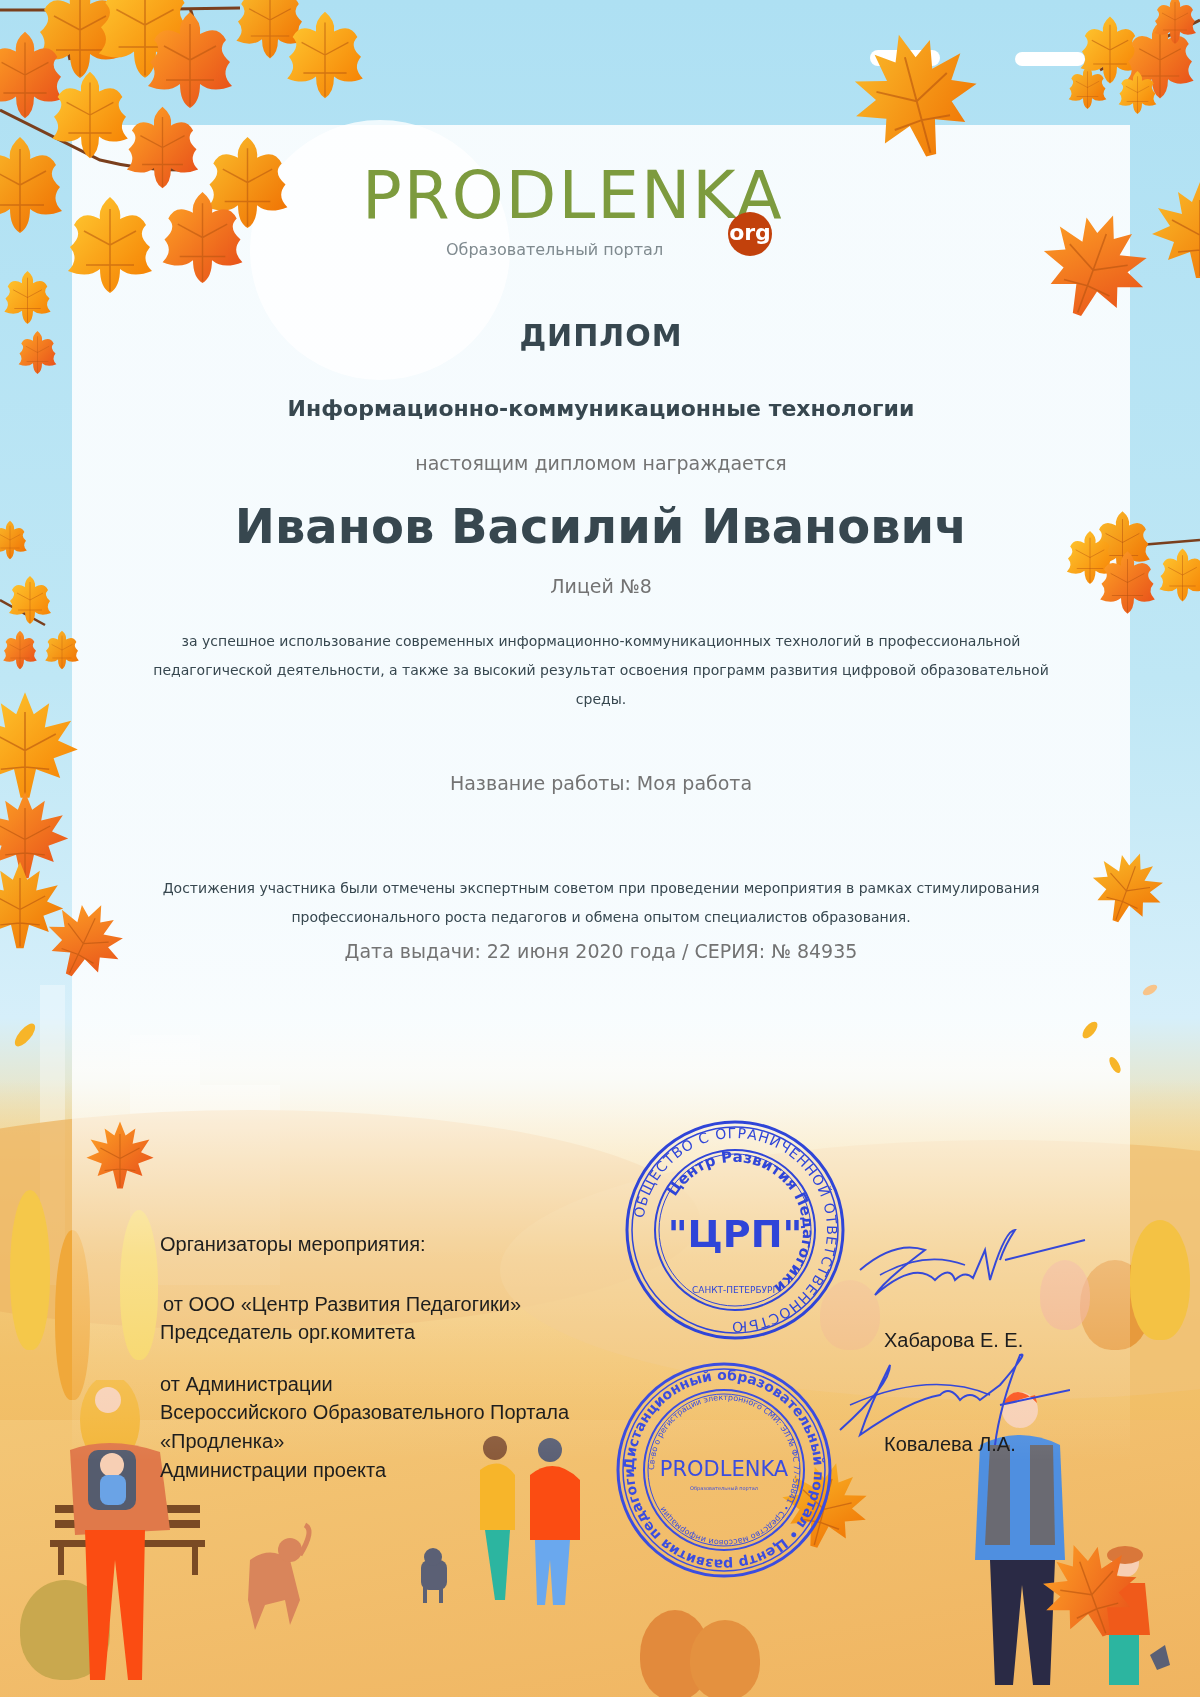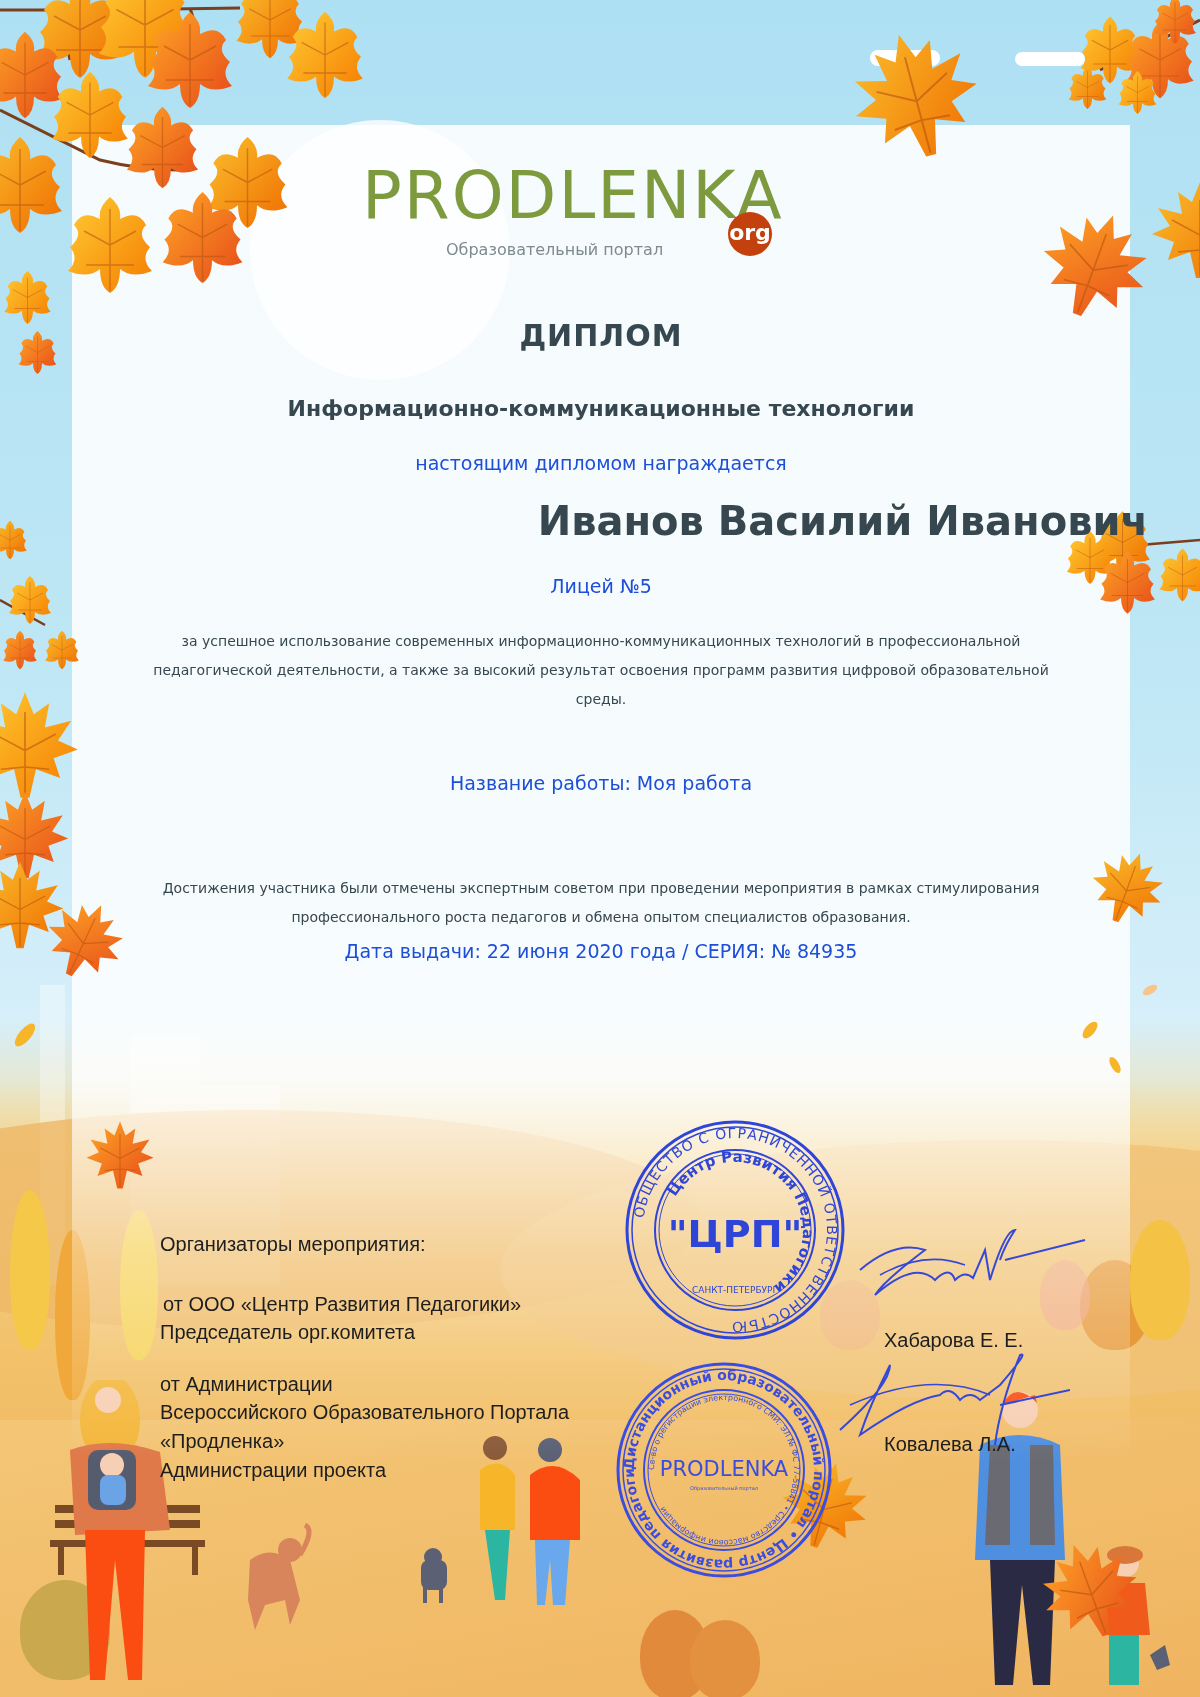--- a/index.html
+++ b/index.html
@@ -28,23 +28,23 @@
   .logo-word { position: absolute; left: 0; top: 0; font-family: "DejaVu Sans", sans-serif; font-size: 66px;
                letter-spacing: 2px; color: #7d9b3e; font-weight: normal; line-height: 76px; }
   .logo-sub { position: absolute; left: 84px; top: 82px; font-size: 16px; color: #7f8a8f; }
   .logo-org { position: absolute; left: 366px; top: 54px; width: 44px; height: 44px; border-radius: 50%;
               background: #c2410c; color: #fff; font-size: 22px; line-height: 42px; text-align: center; font-weight: bold; }
 
   .title { position: absolute; left: 0; width: 1058px; top: 318px; text-align: center;
            font-size: 30px; font-weight: bold; letter-spacing: 1px; }
   .subtitle { position: absolute; left: 0; width: 1058px; top: 396px; text-align: center;
               font-size: 22px; font-weight: bold; }
-  .line { position: absolute; left: 0; width: 1058px; text-align: center; font-size: 19px; color: #1d4ed8; }
-  .name { position: absolute; left: 18px; width: 1058px; top: 498px; text-align: right;
-          font-size: 40px; font-weight: bold; }
+  .line { position: absolute; left: 0; width: 1058px; text-align: center; font-size: 19px; color: #737373; }
+  .name { position: absolute; left: 0; width: 1058px; top: 498px; text-align: center;
+          font-size: 48px; font-weight: bold; }
   .para { position: absolute; left: 80px; width: 898px; text-align: center; font-size: 14px; line-height: 29px; color: #37474f; }
 
   .org { position: absolute; font-family: "Liberation Sans", sans-serif; font-size: 20px; color: #1e1e1e; line-height: 29px; }
   svg text { font-family: "DejaVu Sans", sans-serif; }
 </style>
 </head>
 <body>
 
 <div class="bg-sky"></div>
 <div class="cloud" style="left:870px;top:50px;width:70px;height:16px;"></div>
@@ -219,21 +219,21 @@
   <div class="logo">
     <div class="logo-word">PRODLENKA</div>
     <div class="logo-org">org</div>
     <div class="logo-sub">Образовательный портал</div>
   </div>
 
   <div class="title">ДИПЛОМ</div>
   <div class="subtitle">Информационно-коммуникационные технологии</div>
   <div class="line" style="top:452px;">настоящим дипломом награждается</div>
   <div class="name">Иванов Василий Иванович</div>
-  <div class="line" style="top:575px;">Лицей №5</div>
+  <div class="line" style="top:575px;">Лицей №8</div>
   <div class="para" style="top:627px;">за успешное использование современных информационно-коммуникационных технологий в профессиональной педагогической деятельности, а также за высокий результат освоения программ развития цифровой образовательной среды.</div>
   <div class="line" style="top:772px;">Название работы: Моя работа</div>
   <div class="para" style="top:836px;margin-top:38px;">Достижения участника были отмечены экспертным советом при проведении мероприятия в рамках стимулирования профессионального роста педагогов и обмена опытом специалистов образования.</div>
   <div class="line" style="top:940px;">Дата выдачи: 22 июня 2020 года / СЕРИЯ: № 84935</div>
 
 </div>
 
 <div class="org" style="left:160px;top:1230px;">Организаторы мероприятия:</div>
 <div class="org" style="left:163px;top:1290px;">от ООО «Центр Развития Педагогики»</div>
 <div class="org" style="left:160px;top:1318px;">Председатель орг.комитета</div>

